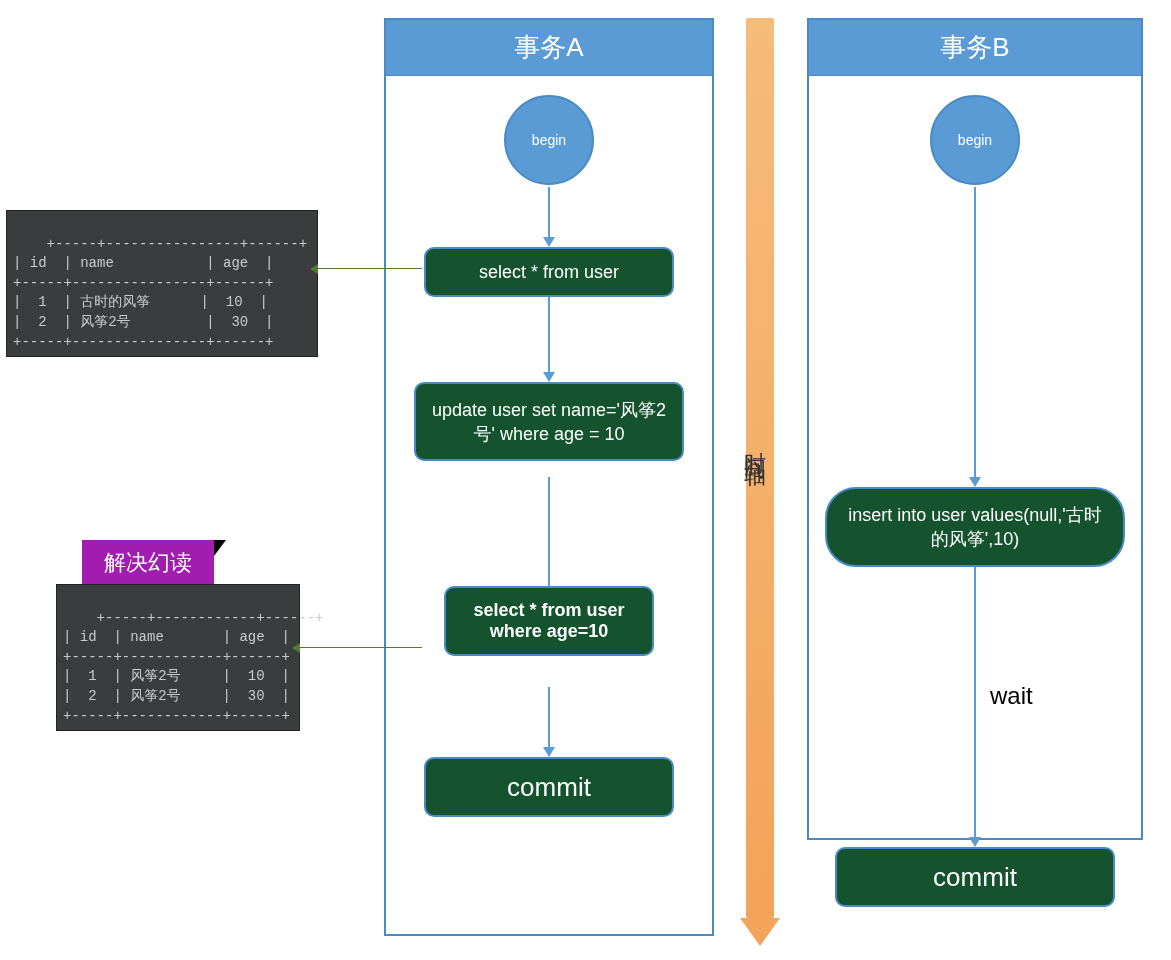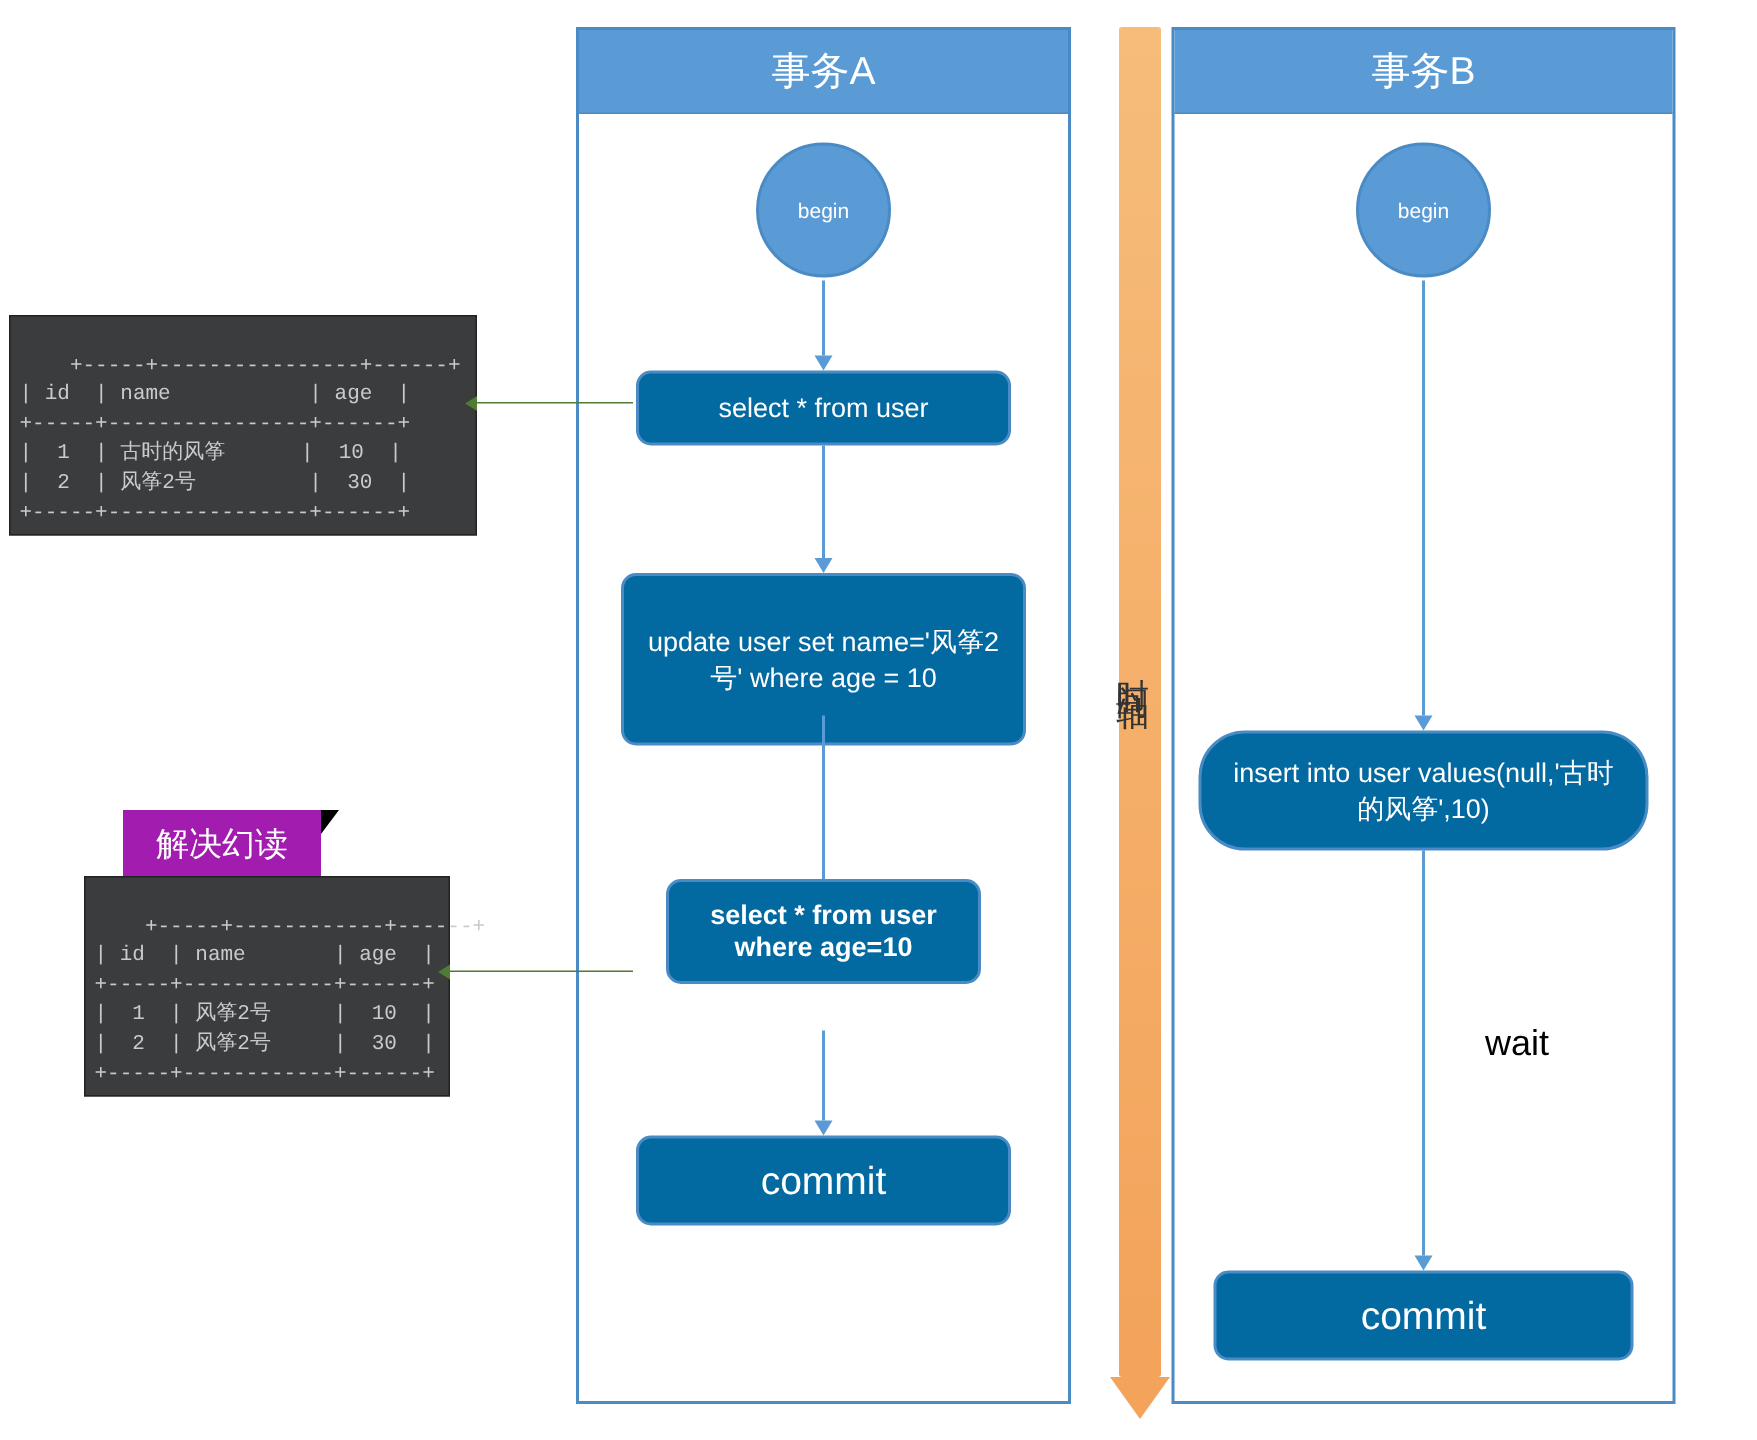--- a/index.html
+++ b/index.html
@@ -5,21 +5,21 @@
   * { box-sizing: border-box; margin: 0; padding: 0; }
   body { font-family: Arial, "Microsoft YaHei", sans-serif; background: #fff; width: 1171px; height: 960px; position: relative; }
   .container { position: relative; width: 1171px; height: 960px; }
 
   .panel {
     position: absolute;
     border: 2px solid #4a8bc5;
     background: #fff;
   }
   .panel-a { left: 384px; top: 18px; width: 330px; height: 918px; }
-  .panel-b { left: 781px; top: 18px; width: 336px; height: 918px; }
+  .panel-b { left: 807px; top: 18px; width: 336px; height: 822px; }
 
   .panel-header {
     background: #5b9bd5;
     color: #fff;
     text-align: center;
     font-size: 26px;
     padding: 10px 16px;
     border-bottom: 1px solid #4a8bc5;
   }
 
@@ -30,21 +30,21 @@
     background: #5b9bd5;
     border: 2px solid #4a8bc5;
     color: #fff;
     display: flex; align-items: center; justify-content: center;
     font-size: 14px;
     left: 50%; transform: translateX(-50%);
   }
 
   .box {
     position: absolute;
-    background: #0369a1;
+    background: #14532d;
     border: 2px solid #4a8bc5;
     border-radius: 10px;
     color: #fff;
     text-align: center;
     display: flex; align-items: center; justify-content: center;
     font-size: 18px;
     padding: 8px 14px;
     left: 50%; transform: translateX(-50%);
   }
 
@@ -152,21 +152,21 @@
     <div class="panel-header">事务A</div>
 
     <div class="circle" style="top:75px;">begin</div>
     <div class="arrow-line" style="top:167px; height:50px;"></div>
     <div class="arrow-head" style="top:217px;"></div>
 
     <div class="box" style="top:227px; width:250px; height:50px;">select * from user</div>
     <div class="arrow-line" style="top:277px; height:75px;"></div>
     <div class="arrow-head" style="top:352px;"></div>
 
-    <div class="box" style="top:362px; width:270px; height:115px;">update user set name='风筝2号' where age = 10</div>
+    <div class="box" style="top:362px; width:270px; height:79px;">update user set name='风筝2号' where age = 10</div>
     <div class="arrow-line" style="top:457px; height:130px;"></div>
     <div class="arrow-head" style="top:587px;"></div>
 
     <div class="box" style="top:566px; width:210px; height:70px;font-weight:bold;">select * from user where age=10</div>
     <div class="arrow-line" style="top:667px; height:60px;"></div>
     <div class="arrow-head" style="top:727px;"></div>
 
     <div class="box" style="top:737px; width:250px; height:60px; font-size:26px;">commit</div>
   </div>
 

